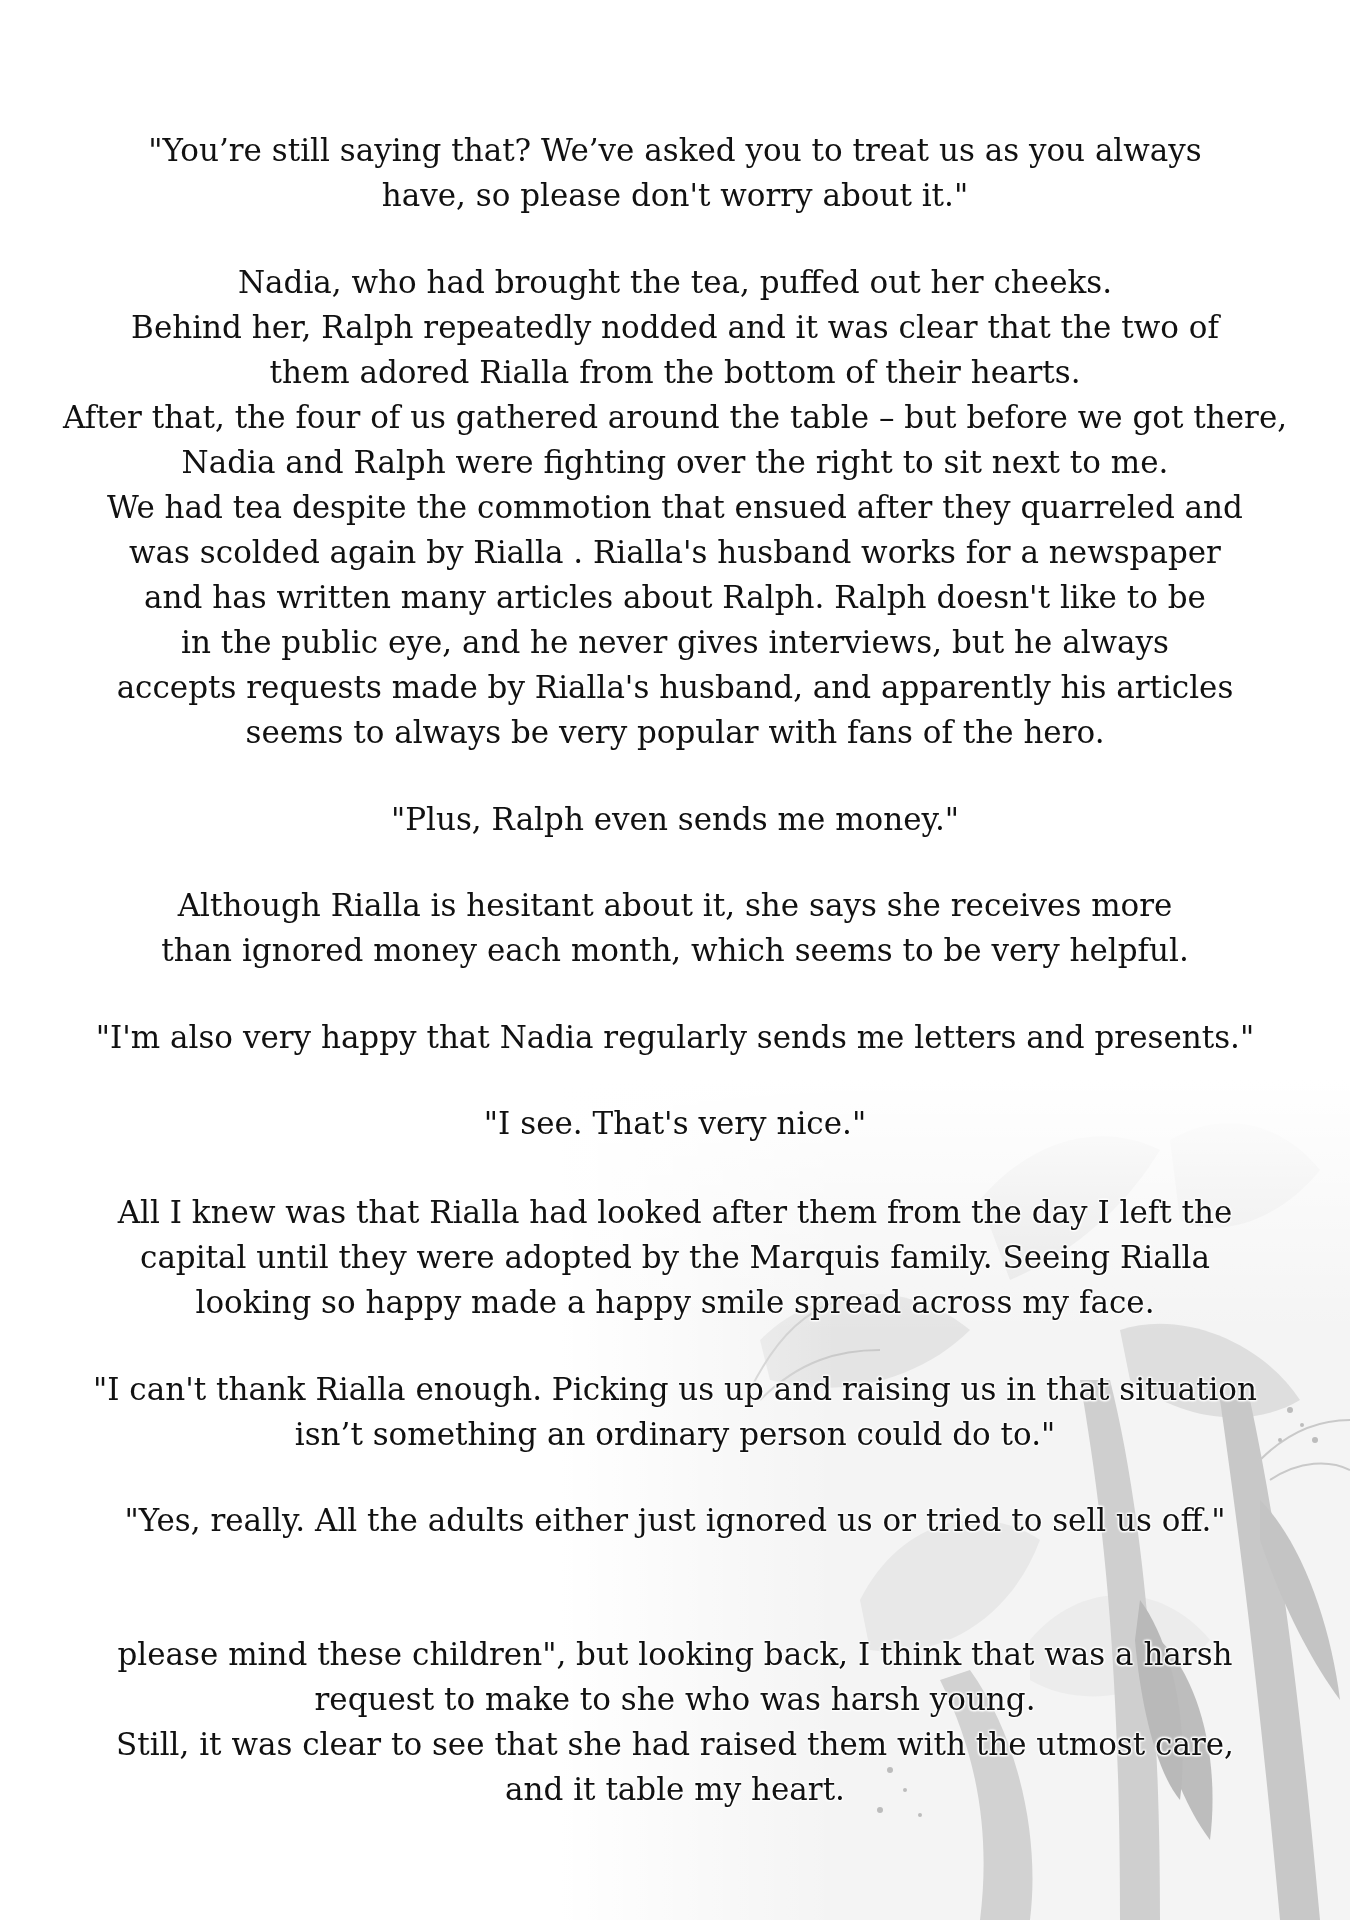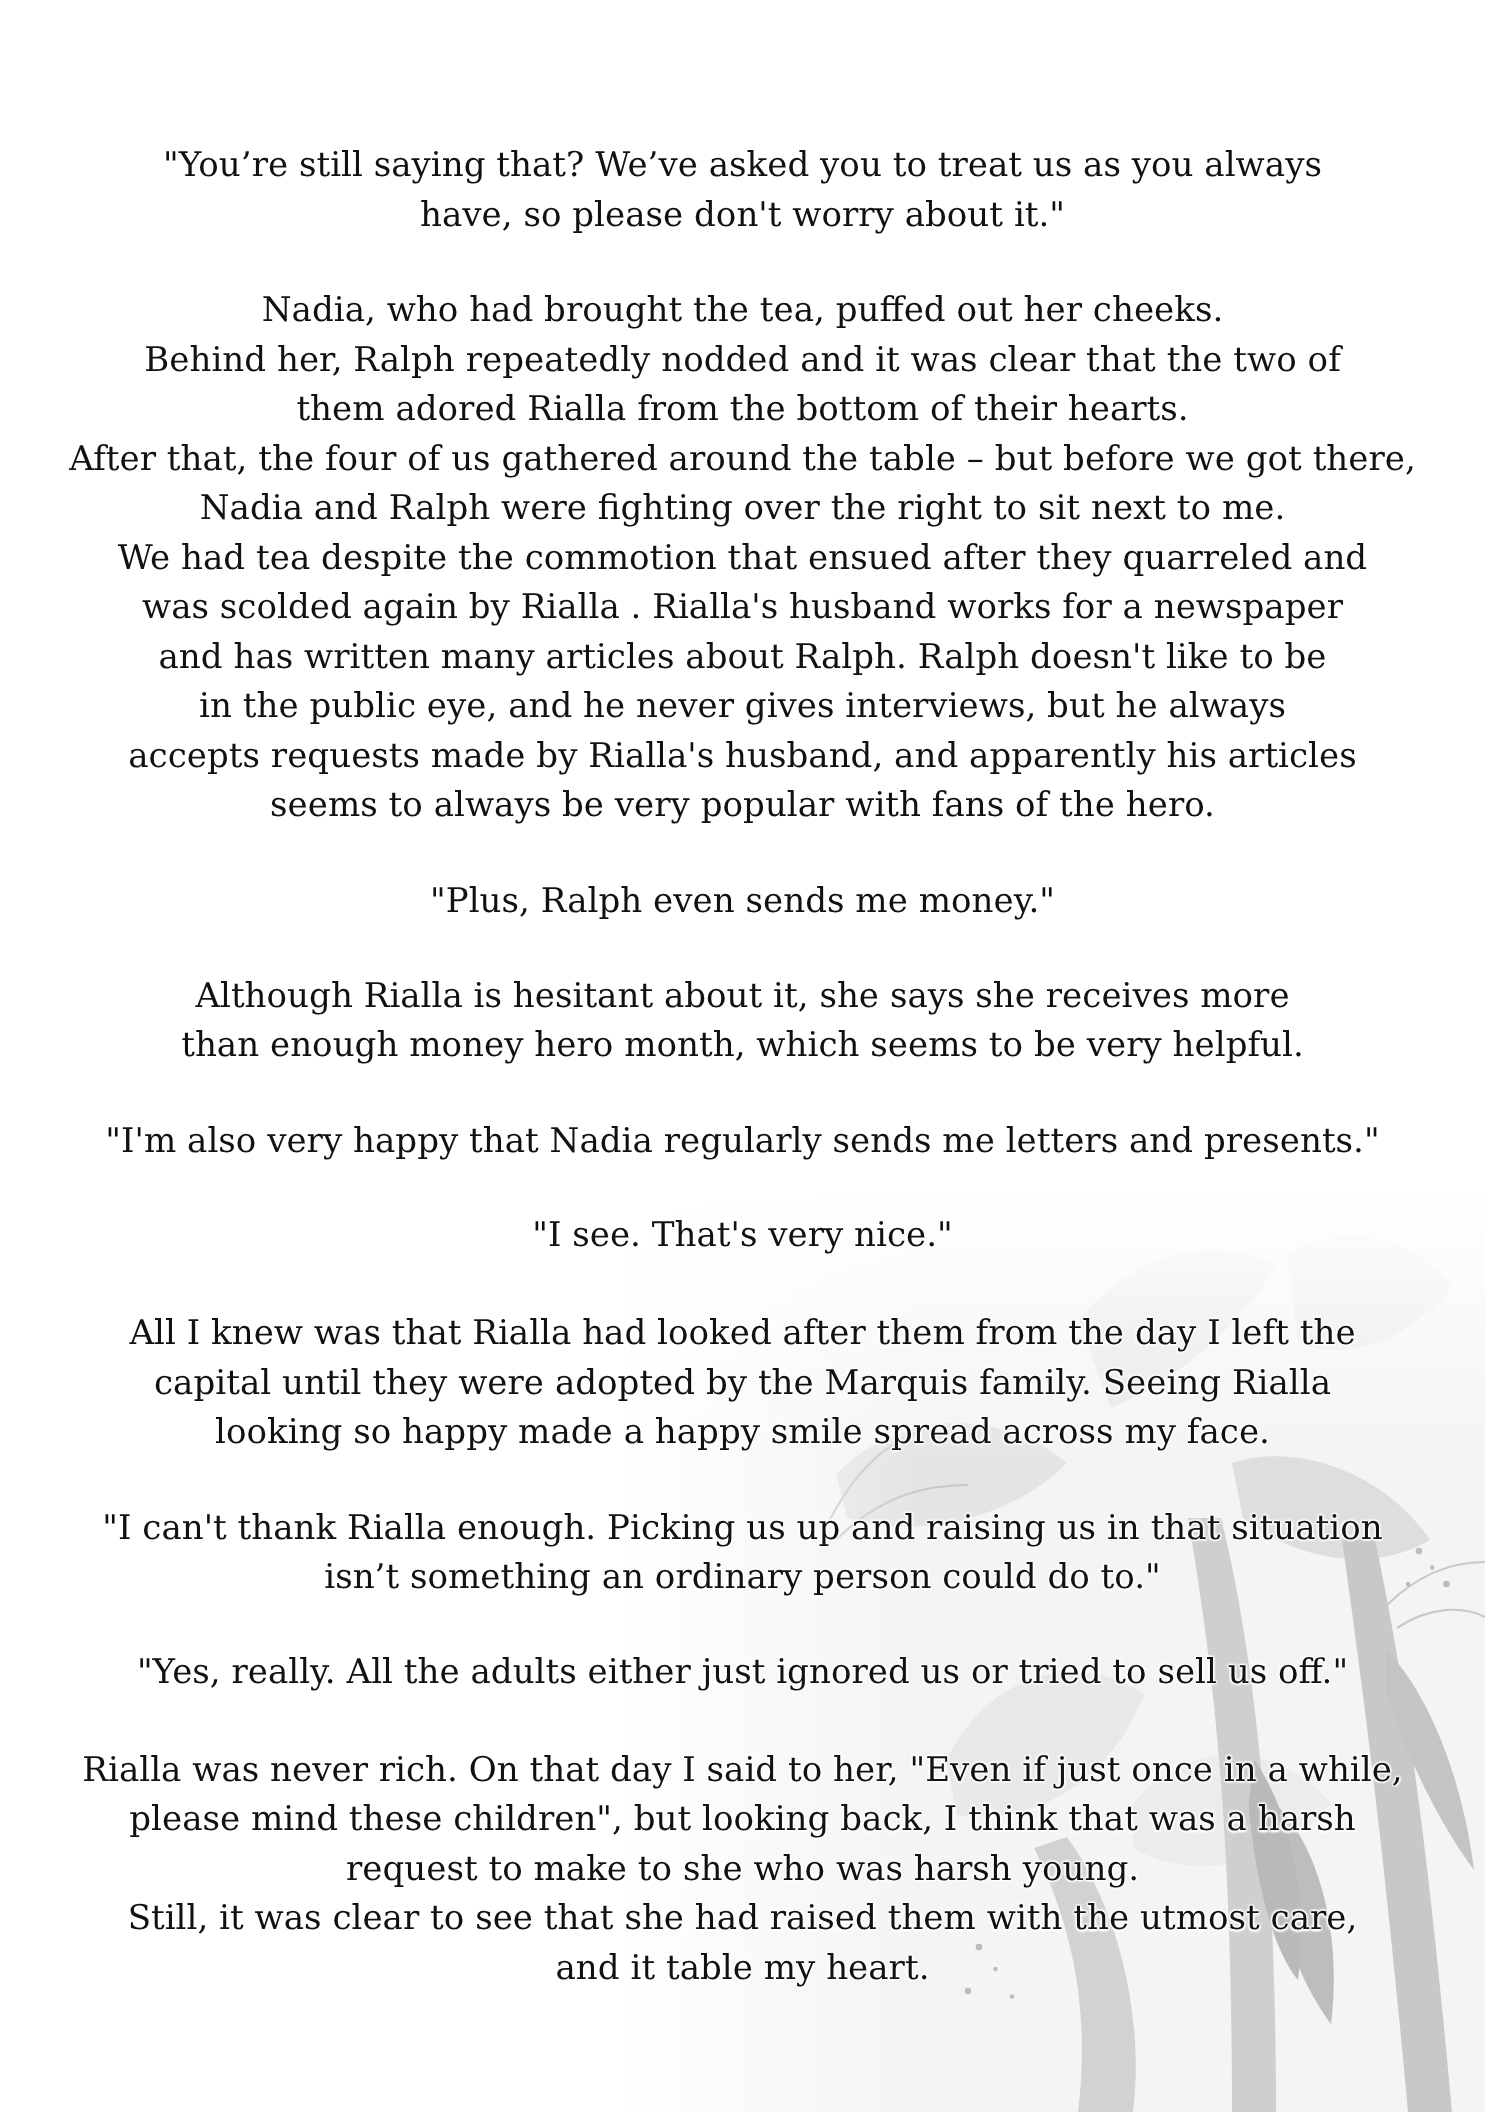--- a/index.html
+++ b/index.html
@@ -125,35 +125,34 @@
     <div class="line" style="top:485px">We had tea despite the commotion that ensued after they quarreled and</div>
     <div class="line" style="top:530px">was scolded again by Rialla . Rialla's husband works for a newspaper</div>
     <div class="line" style="top:620px">in the public eye, and he never gives interviews, but he always</div>
     <div class="line" style="top:575px">and has written many articles about Ralph. Ralph doesn't like to be</div>
     <div class="line" style="top:665px">accepts requests made by Rialla's husband, and apparently his articles</div>
     <div class="line" style="top:710px">seems to always be very popular with fans of the hero.</div>
 
     <div class="line" style="top:797px">"Plus, Ralph even sends me money."</div>
 
     <div class="line" style="top:883px">Although Rialla is hesitant about it, she says she receives more</div>
-    <div class="line" style="top:928px">than enough money hero month, which seems to be very helpful.</div>
+    <div class="line" style="top:928px">than ignored money each month, which seems to be very helpful.</div>
 
     <div class="line" style="top:1015px">"I'm also very happy that Nadia regularly sends me letters and presents."</div>
 
     <div class="line" style="top:1101px">"I see. That's very nice."</div>
 
     <div class="line" style="top:1190px">All I knew was that Rialla had looked after them from the day I left the</div>
     <div class="line" style="top:1235px">capital until they were adopted by the Marquis family. Seeing Rialla</div>
     <div class="line" style="top:1280px">looking so happy made a happy smile spread across my face.</div>
 
     <div class="line" style="top:1367px">"I can't thank Rialla enough. Picking us up and raising us in that situation</div>
     <div class="line" style="top:1412px">isn’t something an ordinary person could do to."</div>
 
     <div class="line" style="top:1498px">"Yes, really. All the adults either just ignored us or tried to sell us off."</div>
 
-    <div class="line" style="top:1587px">Rialla was never rich. On that day I said to her, "Even if just once in a while,</div>
     <div class="line" style="top:1632px">please mind these children", but looking back, I think that was a harsh</div>
     <div class="line" style="top:1677px">request to make to she who was harsh young.</div>
     <div class="line" style="top:1722px">Still, it was clear to see that she had raised them with the utmost care,</div>
     <div class="line" style="top:1767px">and it table my heart.</div>
 
   </div>
 </div>
 
 </body></html>

